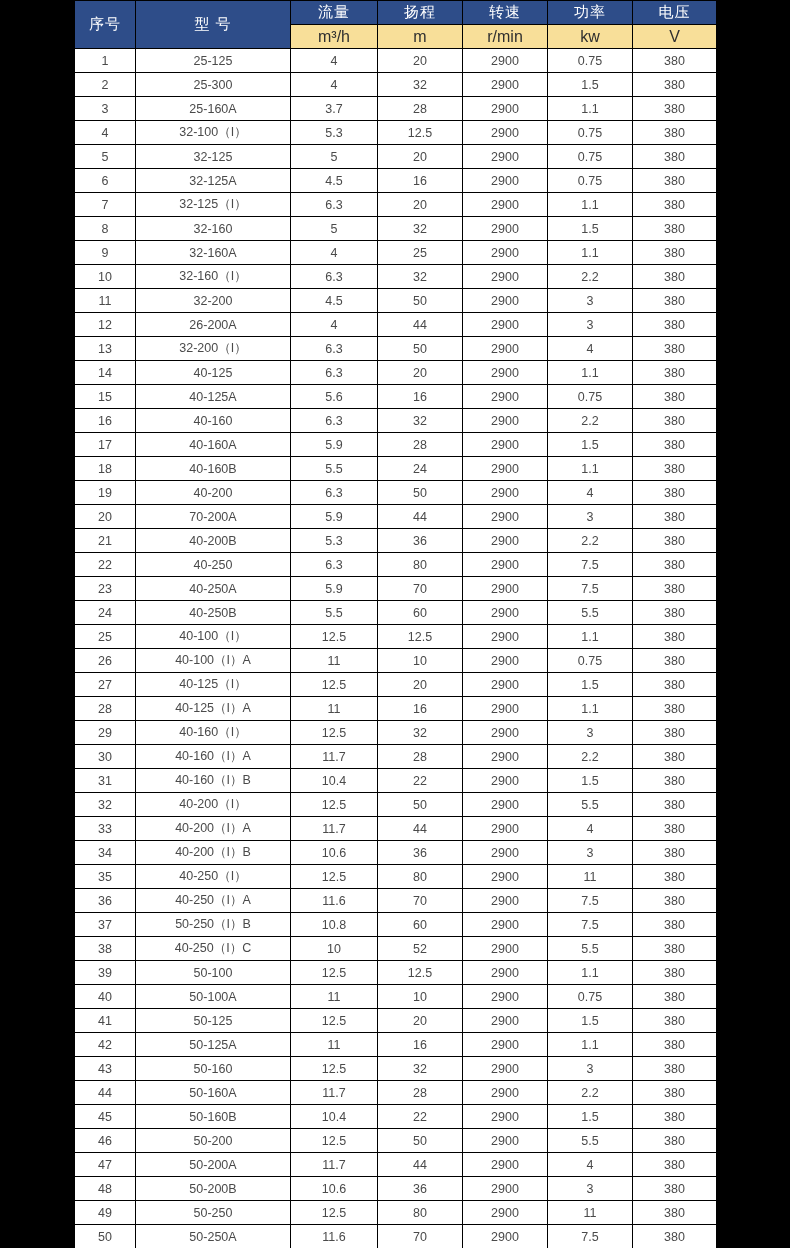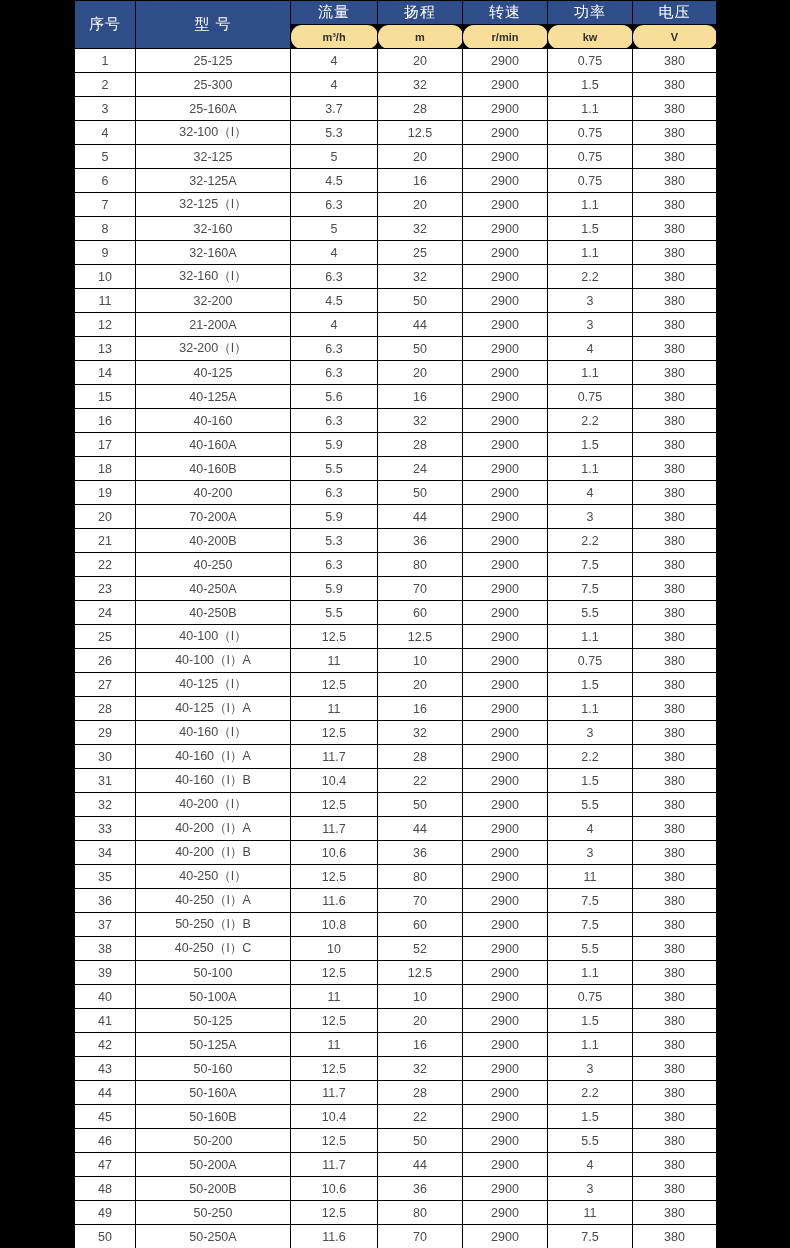--- a/index.html
+++ b/index.html
@@ -45,24 +45,23 @@
     font-weight:400;
     height:23px;
     letter-spacing:1px;
   }
   .spec-table thead th.hdr-span{
     height:47px;
   }
   .spec-table thead th.unit{
     background:var(--unit-bg);
     color:var(--unit-text);
-    font-size:11px;
-    font-weight:700;
+    font-size:16px;
+    font-weight:400;
     height:23px;
-    border-radius:11px;
   }
   .spec-table tbody td{
     background:var(--row-bg);
     color:var(--row-text);
     font-size:12.5px;
     height:23px;
   }
 </style>
 </head>
 <body>
@@ -191,21 +190,21 @@
           <td>11</td>
           <td>32-200</td>
           <td>4.5</td>
           <td>50</td>
           <td>2900</td>
           <td>3</td>
           <td>380</td>
         </tr>
         <tr>
           <td>12</td>
-          <td>21-200A</td>
+          <td>26-200A</td>
           <td>4</td>
           <td>44</td>
           <td>2900</td>
           <td>3</td>
           <td>380</td>
         </tr>
         <tr>
           <td>13</td>
           <td>32-200（I）</td>
           <td>6.3</td>

